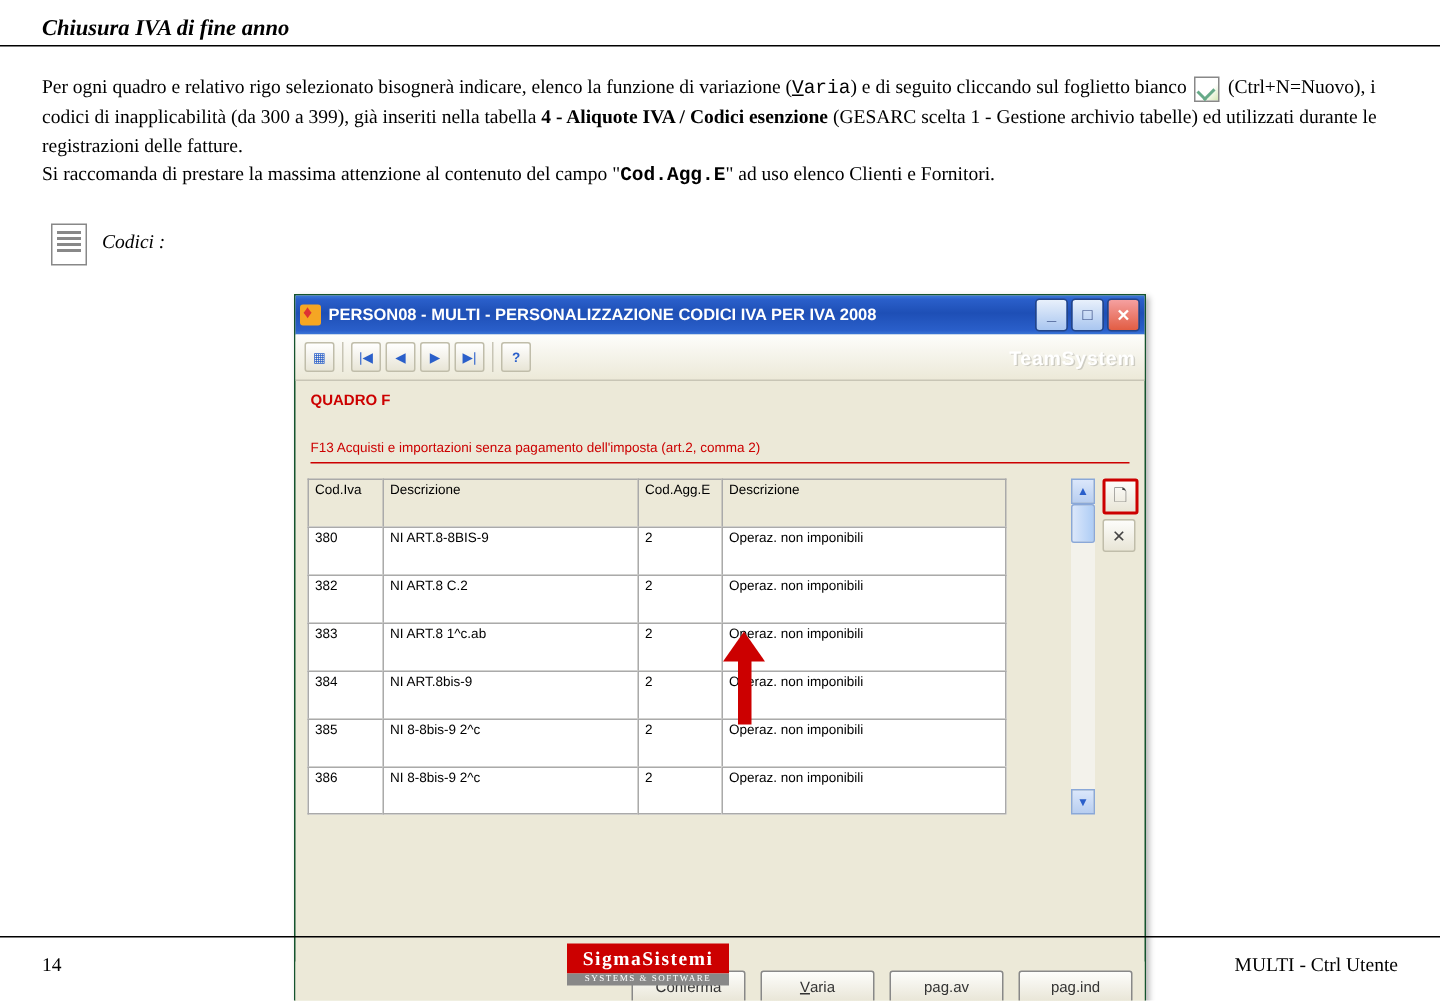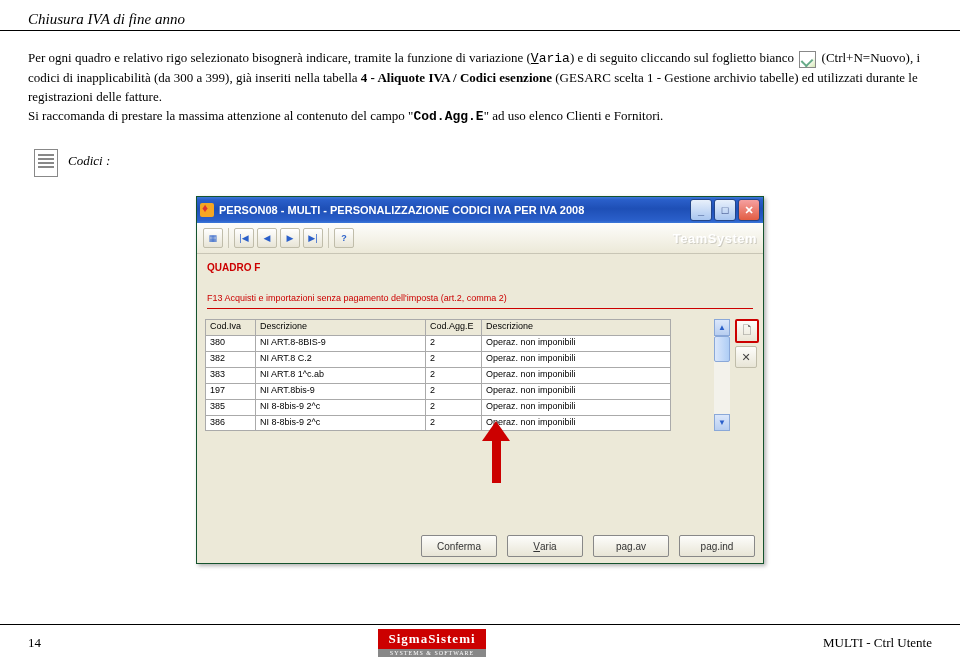--- a/index.html
+++ b/index.html
@@ -1,17 +1,17 @@
 <!DOCTYPE html>
 <html><head>
 <meta charset="utf-8">
 <style>
 body{margin:0;padding:0;font-family:"Times New Roman",serif;background:#fff;color:#000;width:960px;height:667px;position:relative;overflow:hidden}
 .header{padding:10px 28px 2px;border-bottom:1px solid #000}
-.header-title{font-style:italic;font-weight:normal;font-size:15px}
+.header-title{font-style:italic;font-weight:bold;font-size:15px}
 .body-text{padding:18px 28px 0;font-size:13px;line-height:1.45}
 .mono{font-family:"Courier New",monospace}
 .sheet-icon{display:inline-block;width:15px;height:15px;border:1px solid #888;background:linear-gradient(135deg,#fff 60%,#d4e8b4 100%);vertical-align:middle;margin:0 2px;position:relative}
 .sheet-icon::after{content:"";position:absolute;bottom:2px;left:2px;width:8px;height:6px;border-left:2px solid #6a8;border-bottom:2px solid #6a8;transform:rotate(-45deg)}
 .example-row{padding:18px 28px 6px;display:flex;align-items:center;gap:12px}
 .example-icon{width:28px;height:34px;position:relative}
 .example-icon .paper{width:22px;height:26px;border:1px solid #888;background:#fff;position:absolute;top:5px;left:6px}
 .example-icon .paper::before{content:"";position:absolute;top:4px;left:3px;right:3px;height:2px;background:#888;box-shadow:0 4px 0 #888,0 8px 0 #888,0 12px 0 #888}
 .example-label{font-style:italic;font-size:13px}
 .app-window{margin:12px auto 0;width:566px;background:#ece9d8;border:1px solid #14532d;box-shadow:2px 2px 4px rgba(0,0,0,.3);font-family:Tahoma,Arial,sans-serif;font-size:10px}
@@ -26,21 +26,21 @@
 .tb-btn{width:18px;height:18px;background:linear-gradient(to bottom,#fff,#e8e5d6);border:1px solid #c0bdaa;border-radius:2px;display:flex;align-items:center;justify-content:center;color:#2a5fca;font-size:9px}
 .tb-sep{width:1px;height:20px;background:#c8c5b5;margin:0 2px}
 .tb-spacer{flex:1}
 .brand{font-size:13px;font-weight:bold;color:#fff;text-shadow:1px 1px 0 rgba(0,0,0,.15);letter-spacing:.5px}
 .red-section{padding:8px 10px 6px}
 .red-title{color:#c00;font-weight:bold;font-size:10px}
 .red-sub{color:#c00;font-size:9px;margin-top:20px}
 .red-line{height:1px;background:#c00;margin:5px 0 0}
 .table-area{padding:4px 8px 10px;display:flex;gap:3px;position:relative}
 .table-grid{flex:1}
-.grid-row{display:grid;grid-template-columns:50px 170px 56px 190px;height:16px}
+.grid-row{display:grid;grid-template-columns:50px 170px 56px 190px;height:32px}
 .grid-row.hdr .cell{background:#ece9d8;font-weight:normal}
 .cell{border:1px solid #aaa;background:#fff;padding:1px 4px;font-size:9px;overflow:hidden;white-space:nowrap;border-right:none;border-bottom:none}
 .cell:last-child{border-right:1px solid #aaa}
 .grid-row:last-child .cell{border-bottom:1px solid #aaa}
 .scrollbar-v{width:16px;display:flex;flex-direction:column;align-items:stretch}
 .scroll-btn{height:15px;background:linear-gradient(to bottom,#dbe7fb,#b8cef0);border:1px solid #8aa8d8;font-size:8px;display:flex;align-items:center;justify-content:center;color:#2a5fca}
 .scroll-track{flex:1;background:#f3f2eb}
 .scroll-thumb{height:24px;background:linear-gradient(to right,#dbe7fb,#aecdf5);border:1px solid #8aa8d8;border-radius:2px}
 .side-btns{width:20px;display:flex;flex-direction:column;gap:3px;margin-left:2px}
 .side-btn{width:20px;height:20px;background:linear-gradient(to bottom,#fdfdfb,#e8e5d6);border:1px solid #c0bdaa;border-radius:2px;display:flex;align-items:center;justify-content:center;font-size:11px;color:#444}
@@ -54,21 +54,21 @@
 .footer-logo{text-align:center}
 .logo-main{background:#c00;color:#fff;font-weight:bold;font-size:13px;padding:2px 10px;letter-spacing:1px}
 .logo-sub{background:#888;color:#fff;font-size:6px;padding:1px 6px;letter-spacing:1px}
 </style>
 </head>
 <body>
 
 <div class="header"><span class="header-title">Chiusura IVA di fine anno</span></div>
 
 <div class="body-text">
-  <span>Per ogni quadro e relativo rigo selezionato bisognerà indicare, tramite la funzione di variazione (</span><span class="mono"><u>V</u>aria</span><span>) e di seguito cliccando sul foglietto bianco</span>
+  <span>Per ogni quadro e relativo rigo selezionato bisognerà indicare, elenco la funzione di variazione (</span><span class="mono"><u>V</u>aria</span><span>) e di seguito cliccando sul foglietto bianco</span>
   <span class="sheet-icon"></span><span> (Ctrl+N=Nuovo), i codici di inapplicabilità (da 300 a 399), già inseriti nella tabella </span><b>4 - Aliquote IVA / Codici esenzione</b><span> (GESARC scelta 1 - Gestione archivio tabelle) ed utilizzati durante le registrazioni delle fatture.</span><br>
   <span>Si raccomanda di prestare la massima attenzione al contenuto del campo "</span><span class="mono"><b>Cod.Agg.E</b></span><span>" ad uso elenco Clienti e Fornitori.</span>
 </div>
 
 <div class="example-row">
   <div class="example-icon">
       <div class="paper"></div>
     </div>
   <span class="example-label">Codici :</span>
 </div>
@@ -122,21 +122,21 @@
           <div class="cell">2</div>
           <div class="cell">Operaz. non imponibili</div>
         </div>
       <div class="grid-row">
           <div class="cell">383</div>
           <div class="cell">NI ART.8 1^c.ab</div>
           <div class="cell">2</div>
           <div class="cell">Operaz. non imponibili</div>
         </div>
       <div class="grid-row">
-          <div class="cell">197</div>
+          <div class="cell">384</div>
           <div class="cell">NI ART.8bis-9</div>
           <div class="cell">2</div>
           <div class="cell">Operaz. non imponibili</div>
         </div>
       <div class="grid-row">
           <div class="cell">385</div>
           <div class="cell">NI 8-8bis-9 2^c</div>
           <div class="cell">2</div>
           <div class="cell">Operaz. non imponibili</div>
         </div>

